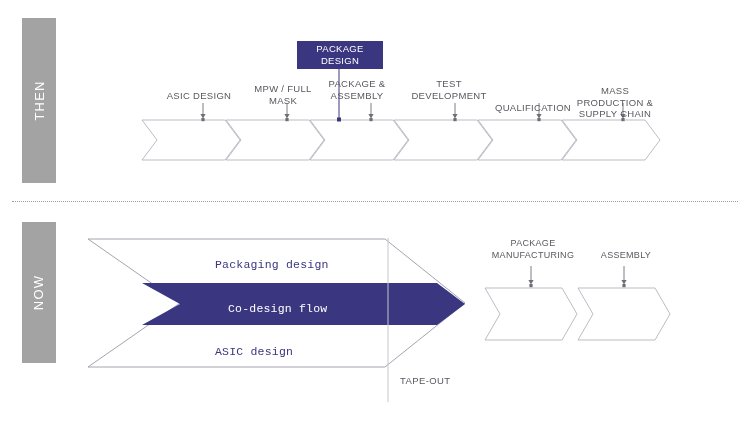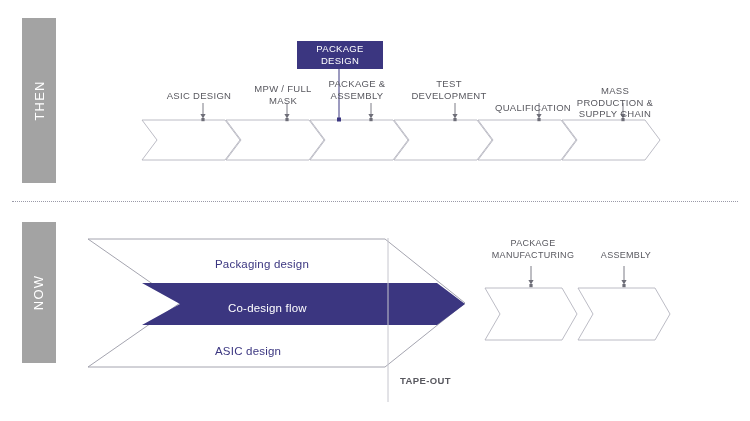--- a/index.html
+++ b/index.html
@@ -101,20 +101,21 @@
   }
   .tape-line {
     stroke: #c6c6ce;
     stroke-width: 1;
   }
   .band-text {
     position: absolute;
     font-size: 11.5px;
     color: #3b3680;
     letter-spacing: 0.2px;
+    font-family: Liberation Mono, monospace;
   }
   .band-text.onfill { color: #ffffff; }
   .tape-label {
     position: absolute;
     font-size: 9.5px;
     color: #58585f;
     letter-spacing: 0.4px;
   }
 </style>
 </head>
@@ -198,15 +199,15 @@
   <div id="now-labels">
       <div class="stage-label lower" style="left: 487px; top: 238px; width: 92px;">PACKAGE<br>MANUFACTURING</div>
       <div class="stage-label lower" style="left: 580px; top: 250px; width: 92px;">ASSEMBLY</div>
     </div>
   <div id="now-band-labels">
       <div class="band-text" style="left: 215px; top: 258px;">Packaging design</div>
       <div class="band-text onfill" style="left: 228px; top: 302px;">Co-design flow</div>
       <div class="band-text" style="left: 215px; top: 345px;">ASIC design</div>
     </div>
 
-  <div class="tape-label" id="tape-out-label" style="left: 400px; top: 375px; font-weight: bold;">TAPE-OUT</div>
+  <div class="tape-label" id="tape-out-label" style="left: 400px; top: 375px;">TAPE-OUT</div>
 
 </div>
 
 </body></html>

